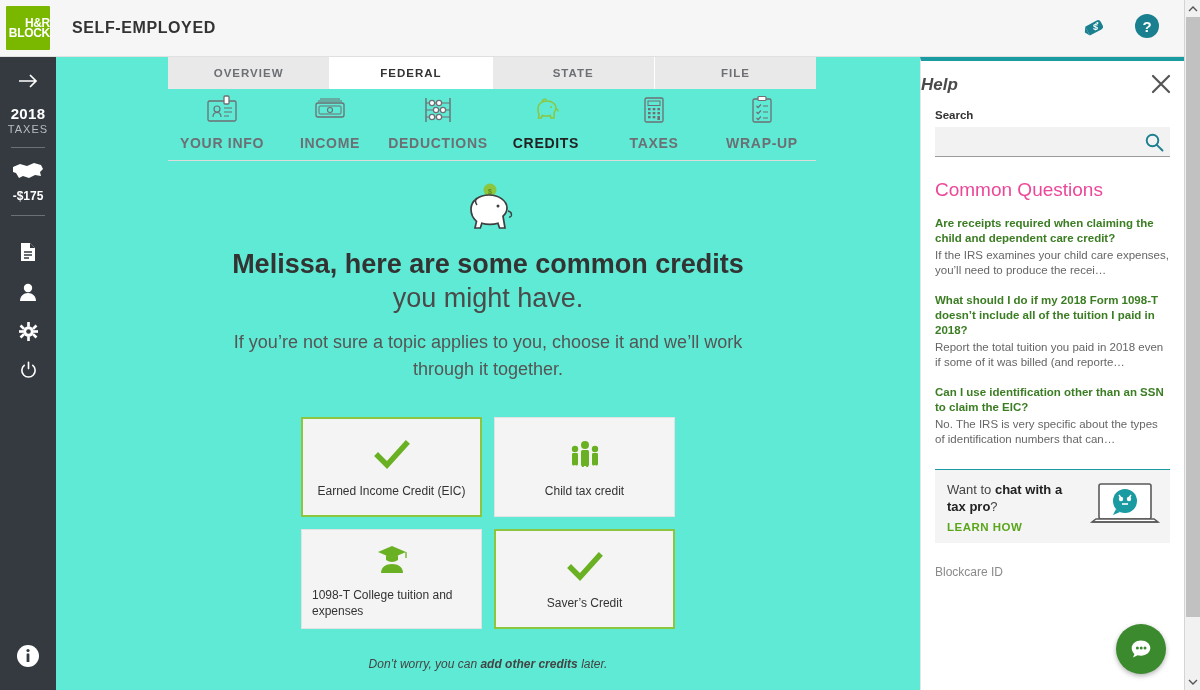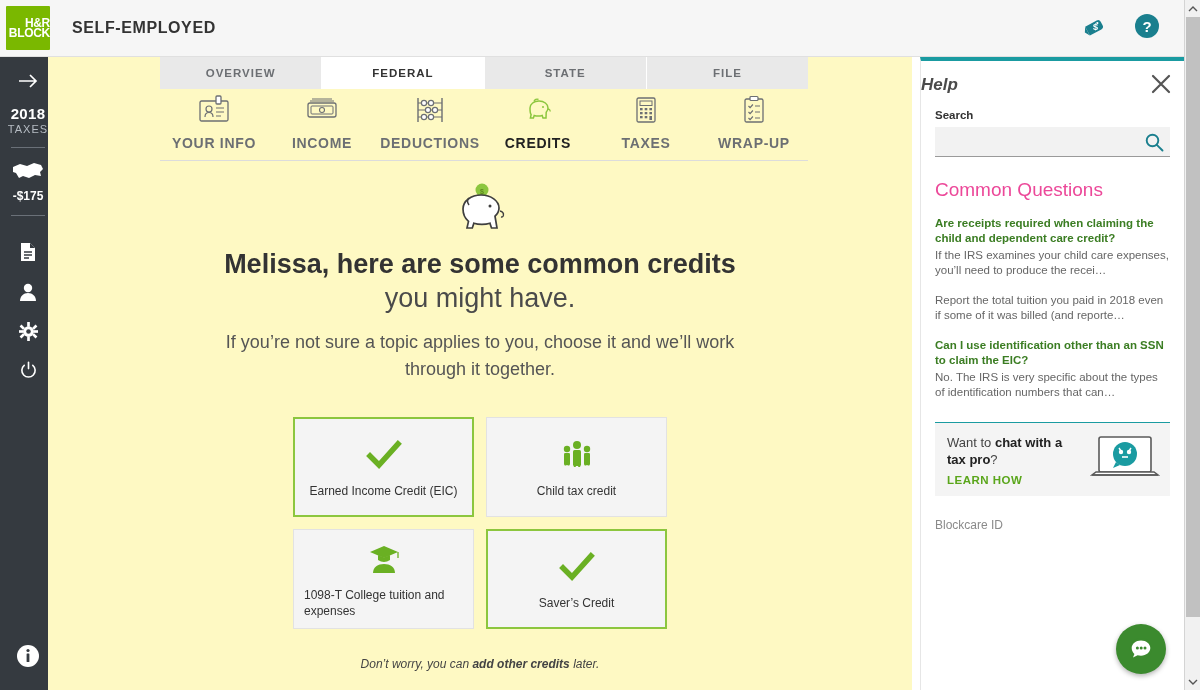--- a/index.html
+++ b/index.html
@@ -64,22 +64,22 @@
     color: #b6bcc3; font-size: 11px; letter-spacing: 1px; margin-top: 1px;
   }
   .rail-sep { width: 34px; height: 1px; background: #6a7078; margin: 12px 0; }
   .rail-refund { color: #fff; font-size: 12px; font-weight: bold; margin-top: 3px; }
   .rail-icons { display: flex; flex-direction: column; align-items: center; gap: 16px; margin-top: 14px; }
   .rail-ico { cursor: pointer; display: block; }
   .rail-info { margin-top: auto; margin-bottom: 18px; cursor: pointer; }
 
   
   .main {
-    position: absolute; top: 57px; left: 48px; width: 864px; height: 633px;
-    background: #fef9c3; overflow: hidden;
+    position: absolute; top: 57px; left: 56px; width: 864px; height: 633px;
+    background: #5eead4; overflow: hidden;
   }
   .tabs { display: flex; margin: 0 0 0 112px; width: 648px; height: 32px; }
   .tab {
     flex: 1; display: flex; align-items: center; justify-content: center;
     font-size: 11.5px; font-weight: bold; letter-spacing: 1px;
     color: #6c6f73; background: #e9e9e9; cursor: pointer;
     border-right: 1px solid #fff;
   }
   .tab:last-child { border-right: none; }
   .tab.active { background: #fff; color: #333; }
@@ -497,20 +497,21 @@
         </button>
       </div>
 
       <div class="cq-title">Common Questions</div>
 
       <div class="faq">
         <div class="faq-q">Are receipts required when claiming the child and dependent care credit?</div>
         <div class="faq-a">If the IRS examines your child care expenses, you’ll need to produce the recei…</div>
       </div>
       <div class="faq">
+        <div class="faq-q">What should I do if my 2018 Form 1098-T doesn’t include all of the tuition I paid in 2018?</div>
         <div class="faq-a">Report the total tuition you paid in 2018 even if some of it was billed (and reporte…</div>
       </div>
       <div class="faq">
         <div class="faq-q">Can I use identification other than an SSN to claim the EIC?</div>
         <div class="faq-a">No. The IRS is very specific about the types of identification numbers that can…</div>
       </div>
 
       <div class="promo">
         <div class="promo-text">
           <div class="promo-line">

